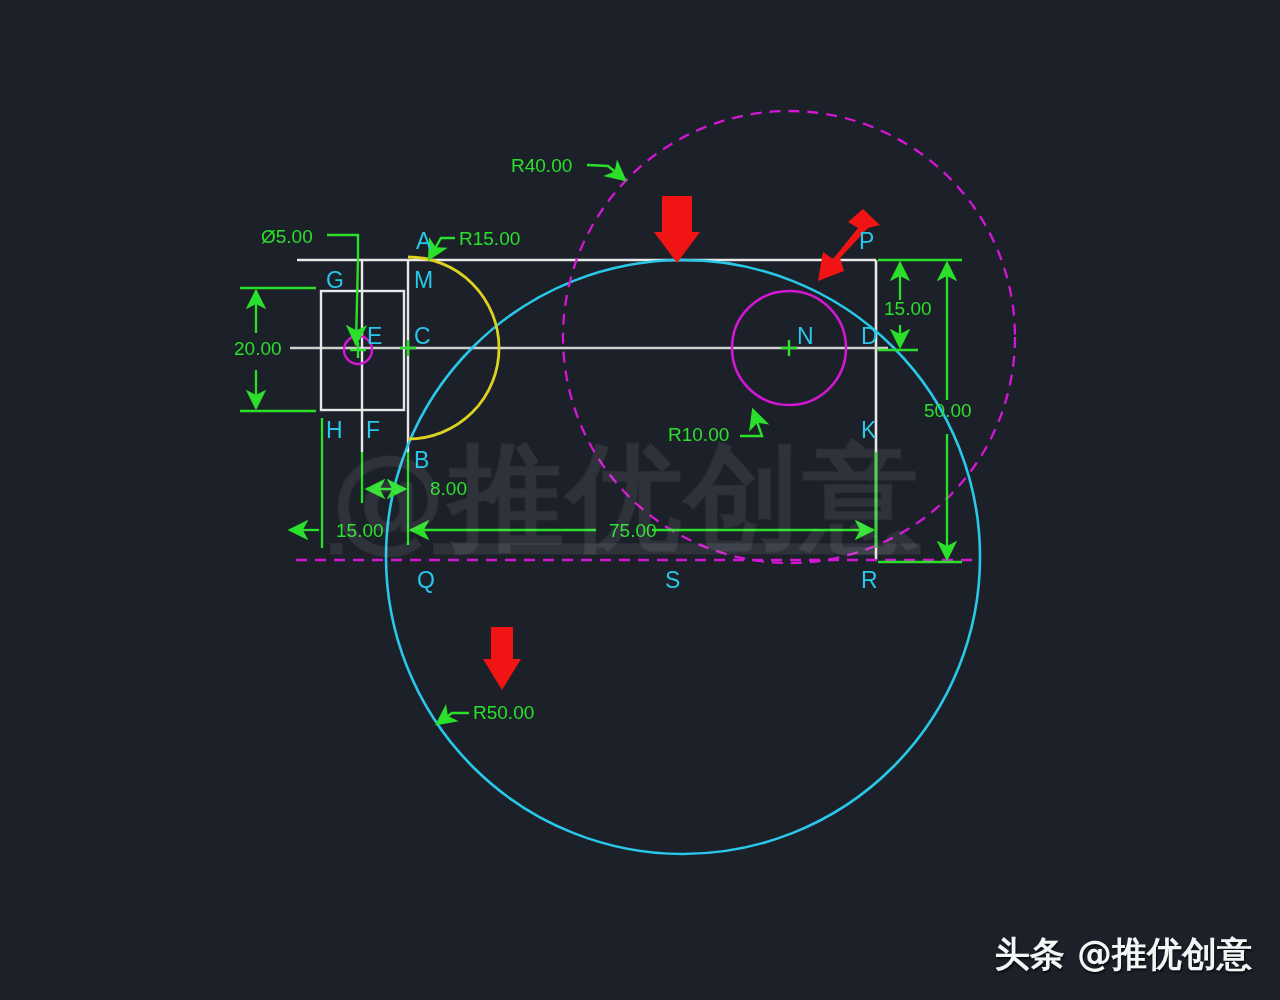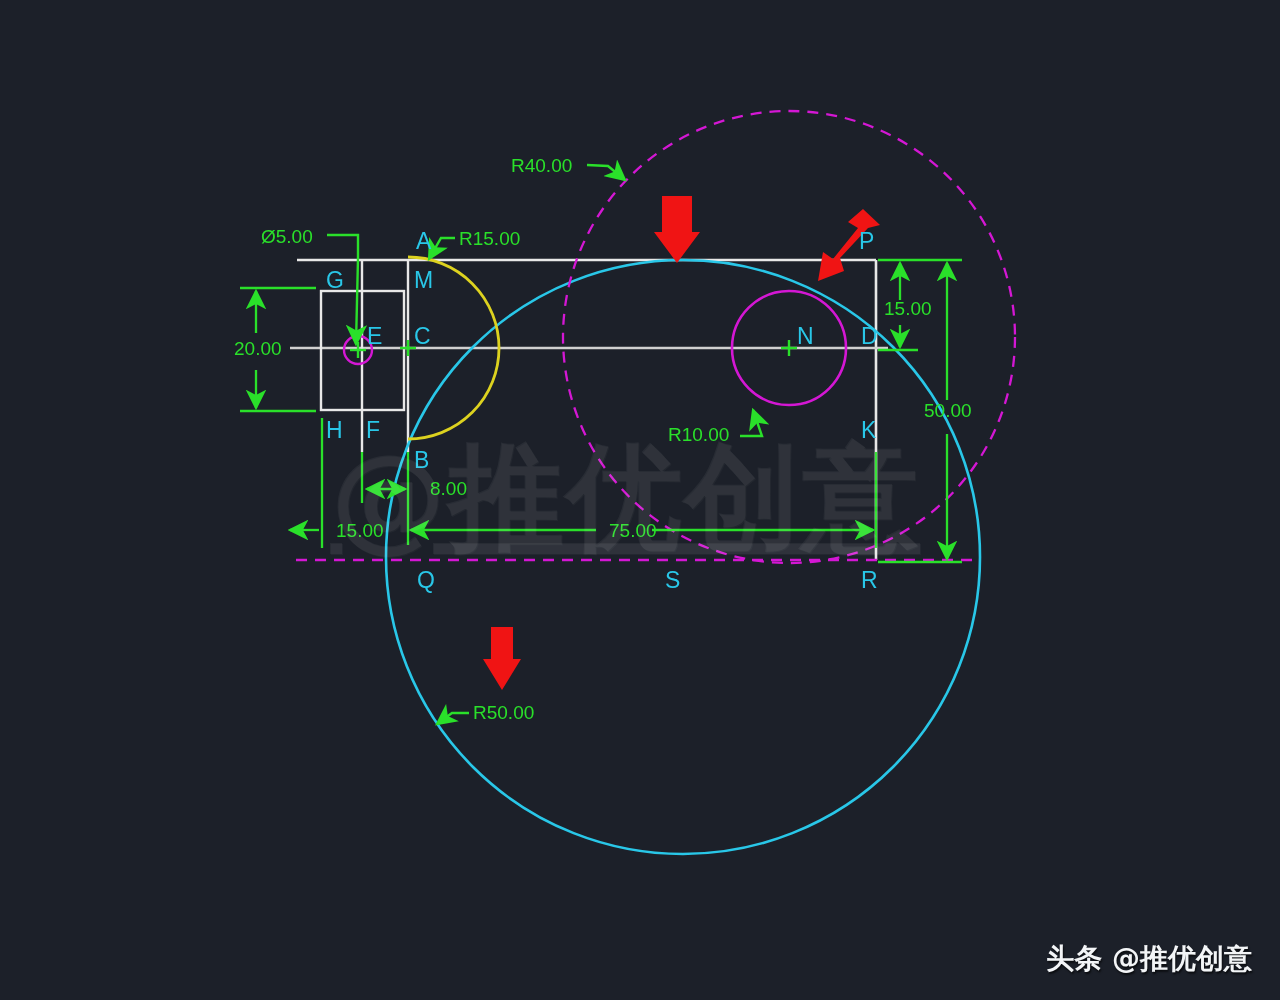--- a/index.html
+++ b/index.html
@@ -41,21 +41,21 @@
     user-select: none;
     pointer-events: none;
     font-family: "DejaVu Sans", sans-serif;
     text-shadow: 1px 1px 0 rgba(255,255,255,0.03);
     text-decoration: underline;
   }
   .wm-corner {
     position: absolute;
     right: 28px;
     bottom: 22px;
-    font-size: 28px;
+    font-size: 35px;
     font-weight: bold;
     color: #f3f5f7;
     white-space: nowrap;
     user-select: none;
     font-family: "DejaVu Sans", sans-serif;
     text-shadow: 1px 2px 2px rgba(0,0,0,0.65);
   }
   text.dimtxt {
     font-family: "Liberation Sans", sans-serif;
     font-size: 19px;

